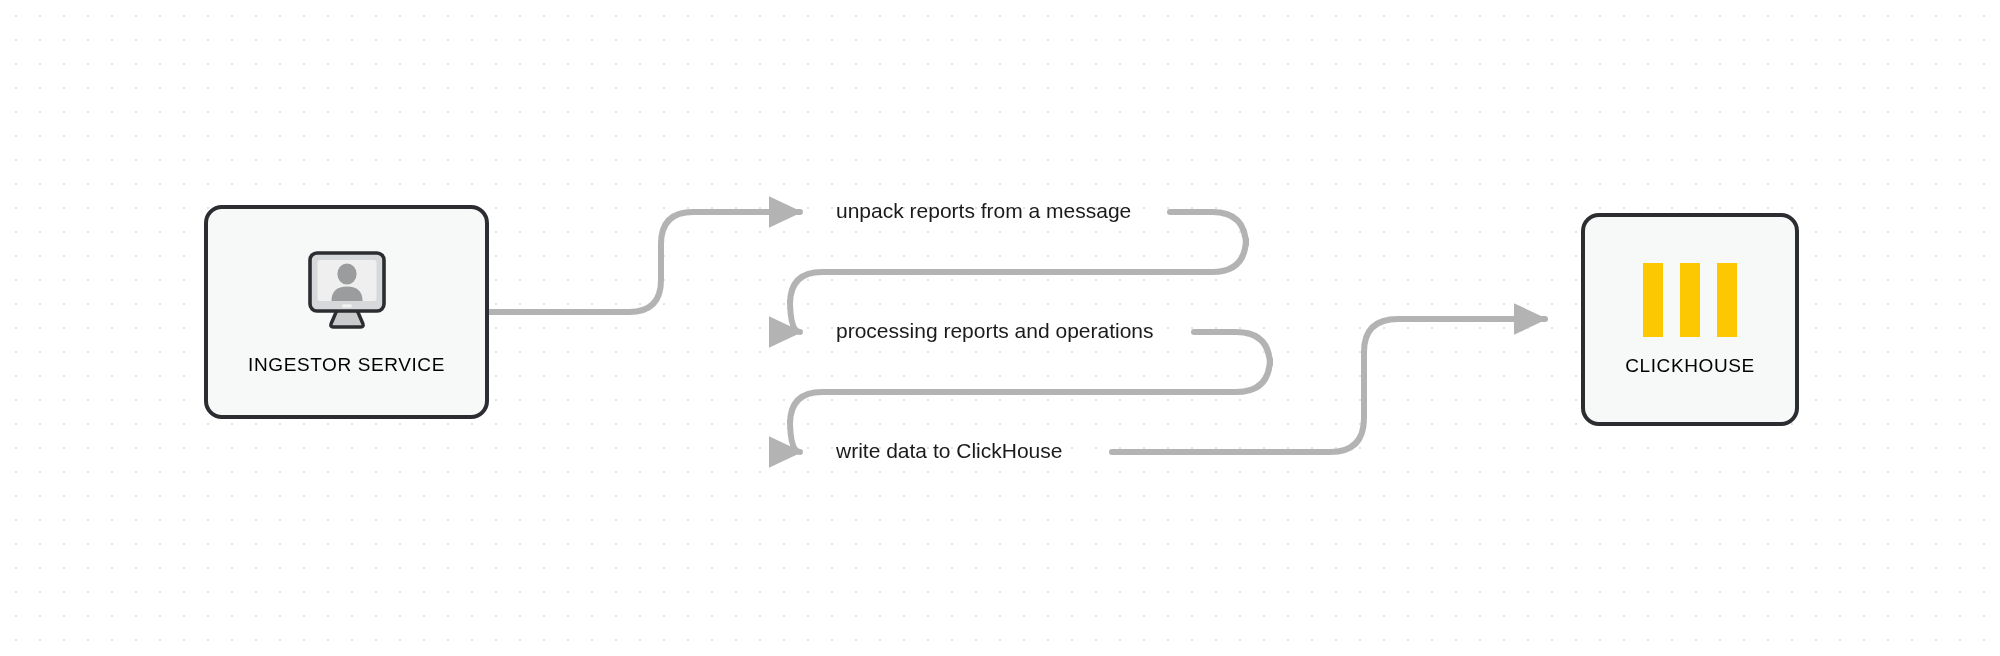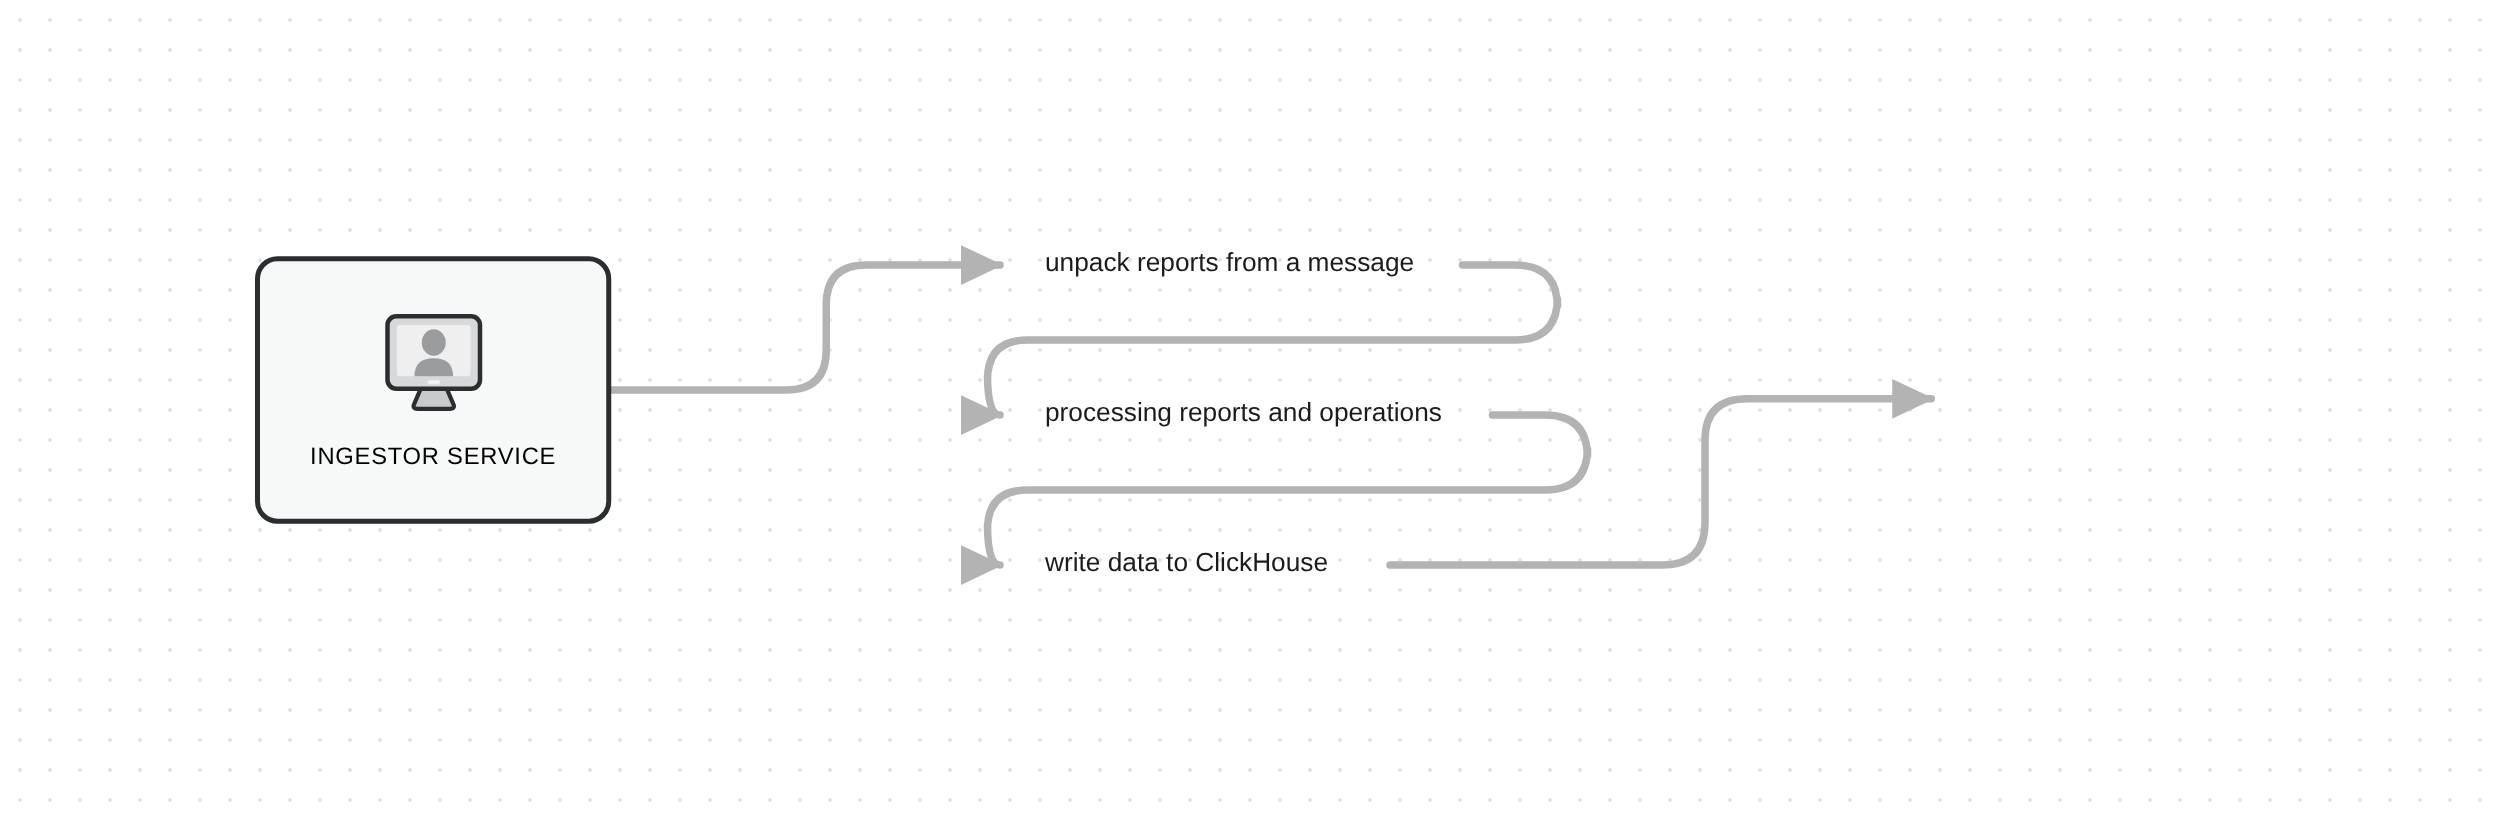--- a/index.html
+++ b/index.html
@@ -136,14 +136,24 @@
 
         <ellipse cx="46" cy="26" rx="9.6" ry="10.6" fill="#9b9c9e"></ellipse>
 
         <path d="M30.5 53 Q30.5 38.5 46 38.5 Q61.5 38.5 61.5 53 Z" fill="#9b9c9e"></path>
       </svg>
     </div>
 
     <div class="node-label">INGESTOR SERVICE</div>
   </div>
 
+  <div class="node" id="node-clickhouse">
+
+    <div class="node-icon ch-bars">
+      <span class="ch-bar"></span>
+      <span class="ch-bar"></span>
+      <span class="ch-bar"></span>
+    </div>
+
+    <div class="node-label">CLICKHOUSE</div>
+  </div>
 
 </div>
 
 </body></html>

